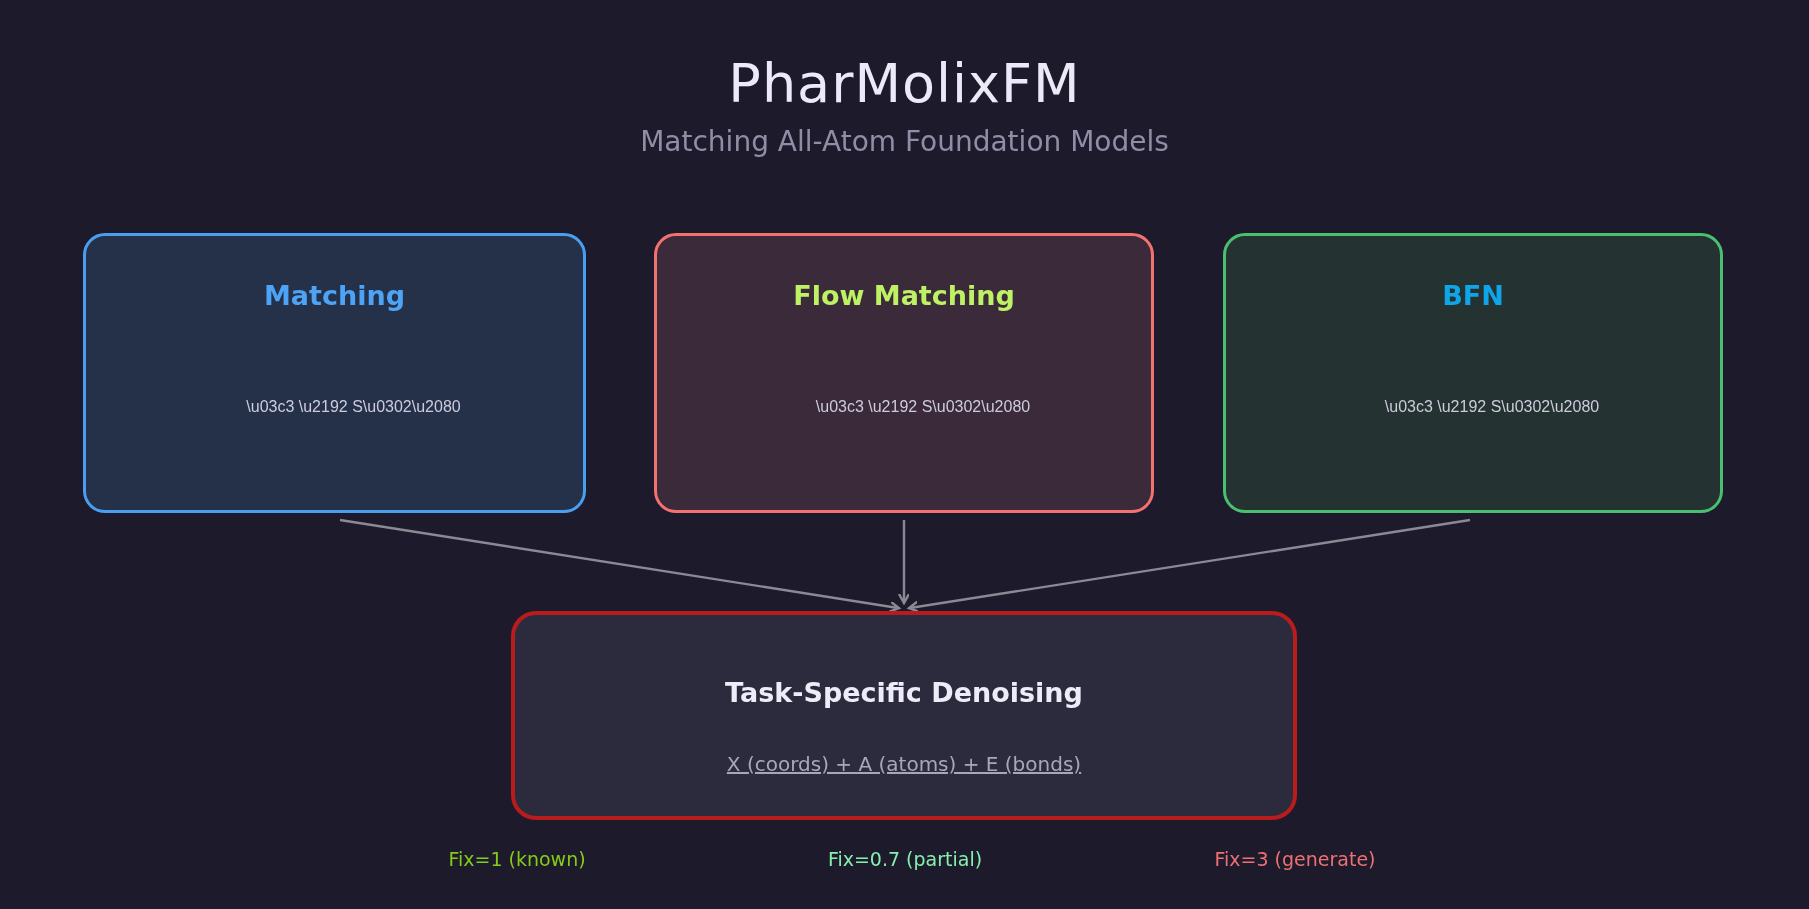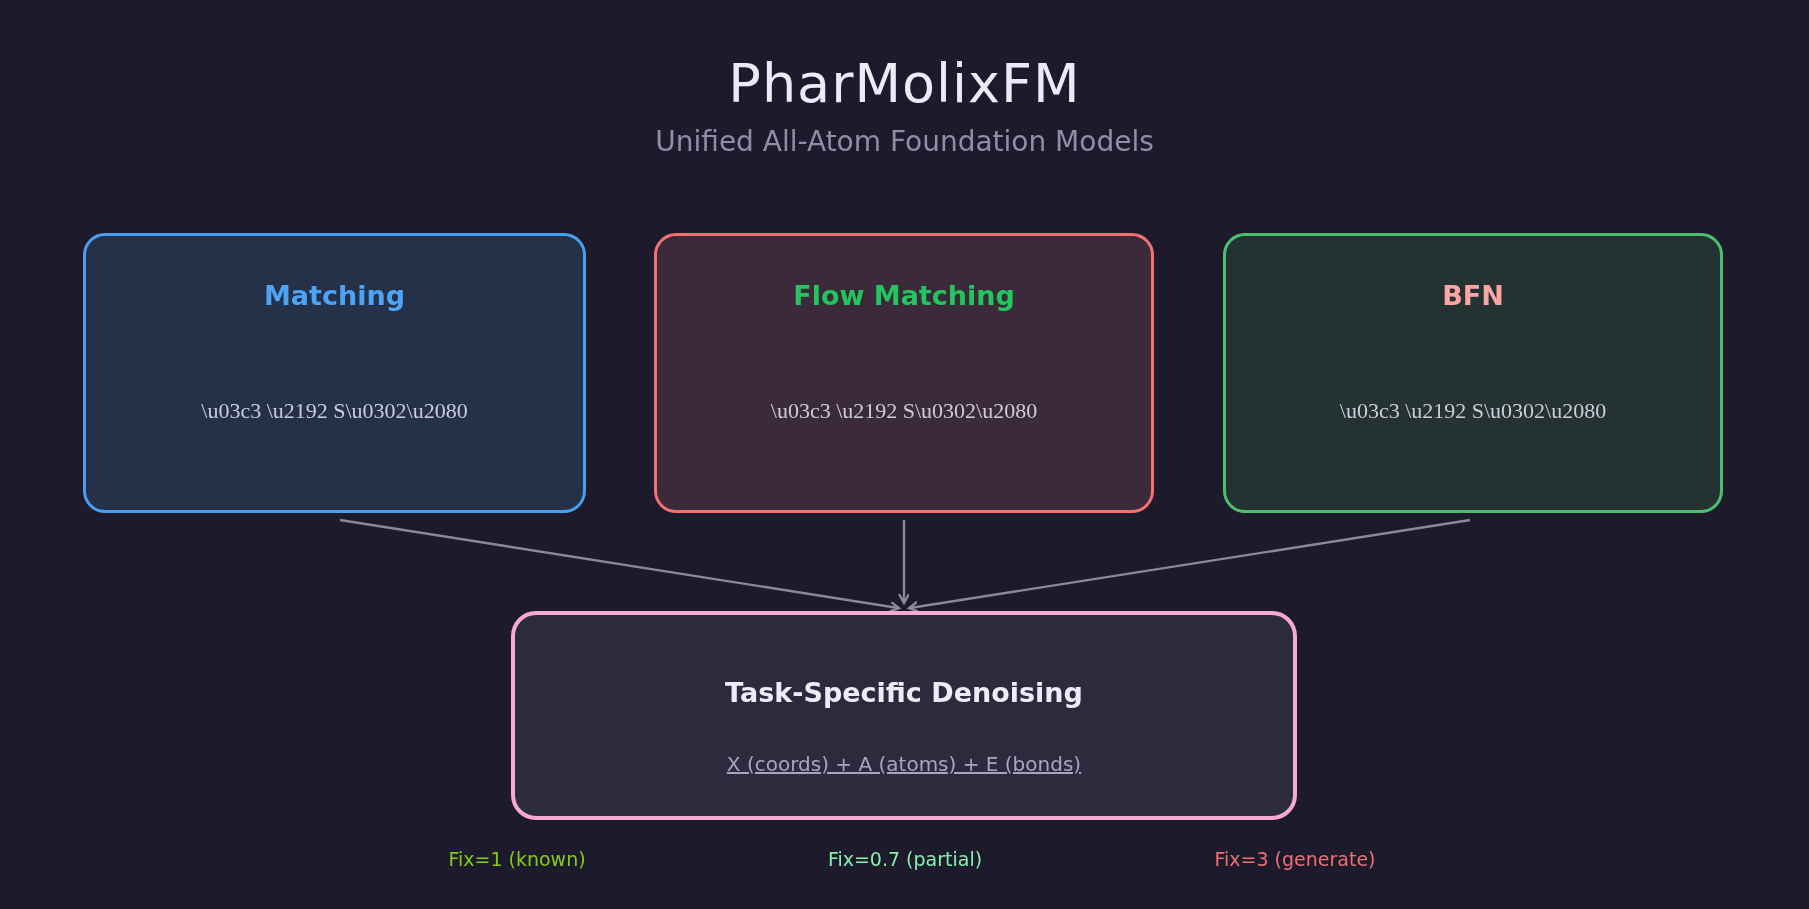--- a/index.html
+++ b/index.html
@@ -39,42 +39,43 @@
   .model-box.flow      { left: 654px; width: 500px; border-color: #f3716e; background: #3b2a39; }
   .model-box.bfn       { left: 1223px; width: 500px; border-color: #4bbf70; background: #243231; }
   .model-title {
     position: absolute;
     top: 44px; left: 0; width: 100%;
     text-align: center;
     font-size: 27px;
     font-weight: bold;
   }
   .diffusion .model-title { color: #4da3f5; }
-  .flow      .model-title { color: #22c55e; }
-  .bfn       .model-title { color: #fca5a5; }
+  .flow      .model-title { color: #bef264; }
+  .bfn       .model-title { color: #0ea5e9; }
   .model-content {
     position: absolute;
     top: 162px; left: 0; width: 100%;
     text-align: center;
-    font-family: Liberation Serif, serif;
-    font-size: 22px;
+    font-family: Liberation Sans, sans-serif;
+    font-size: 16px;
     color: #cdccdc;
     white-space: pre;
+    padding-left: 19px;
   }
   .arrow-layer {
     position: absolute;
     top: 0; left: 0;
     pointer-events: none;
   }
   .center-box {
     position: absolute;
     left: 511px; top: 611px;
     width: 786px; height: 209px;
     box-sizing: border-box;
-    border: 4px solid #f9a8d4;
+    border: 4px solid #b91c1c;
     border-radius: 25px;
     background: #2c2b3d;
   }
   .center-title {
     position: absolute;
     top: 62px; left: 0; width: 100%;
     text-align: center;
     font-size: 27px;
     font-weight: bold;
     color: #edecf8;
@@ -97,21 +98,21 @@
   .fix-label.known    { left: 517px;  color: #84cc16; }
   .fix-label.partial  { left: 905px;  color: #86efac; }
   .fix-label.generate { left: 1295px; color: #ee6f74; }
 </style>
 </head>
 <body>
 
 <div class="stage">
 
   <div class="page-title">PharMolixFM</div>
-  <div class="page-subtitle">Unified All-Atom Foundation Models</div>
+  <div class="page-subtitle">Matching All-Atom Foundation Models</div>
 
   <svg class="arrow-layer" width="1809" height="909" viewBox="0 0 1809 909">
     <defs>
       <marker id="arrowhead" markerWidth="12" markerHeight="12" refX="8" refY="5" orient="auto" markerUnits="userSpaceOnUse">
         <path d="M0,0 L9,5 L0,10" fill="none" stroke="#8b8994" stroke-width="2.4"></path>
       </marker>
     </defs>
     <g stroke="#8b8994" stroke-width="2.4" fill="none">
       <line x1="340" y1="520" x2="898" y2="608" marker-end="url(#arrowhead)"></line>
       <line x1="904" y1="520" x2="904" y2="602" marker-end="url(#arrowhead)"></line>

